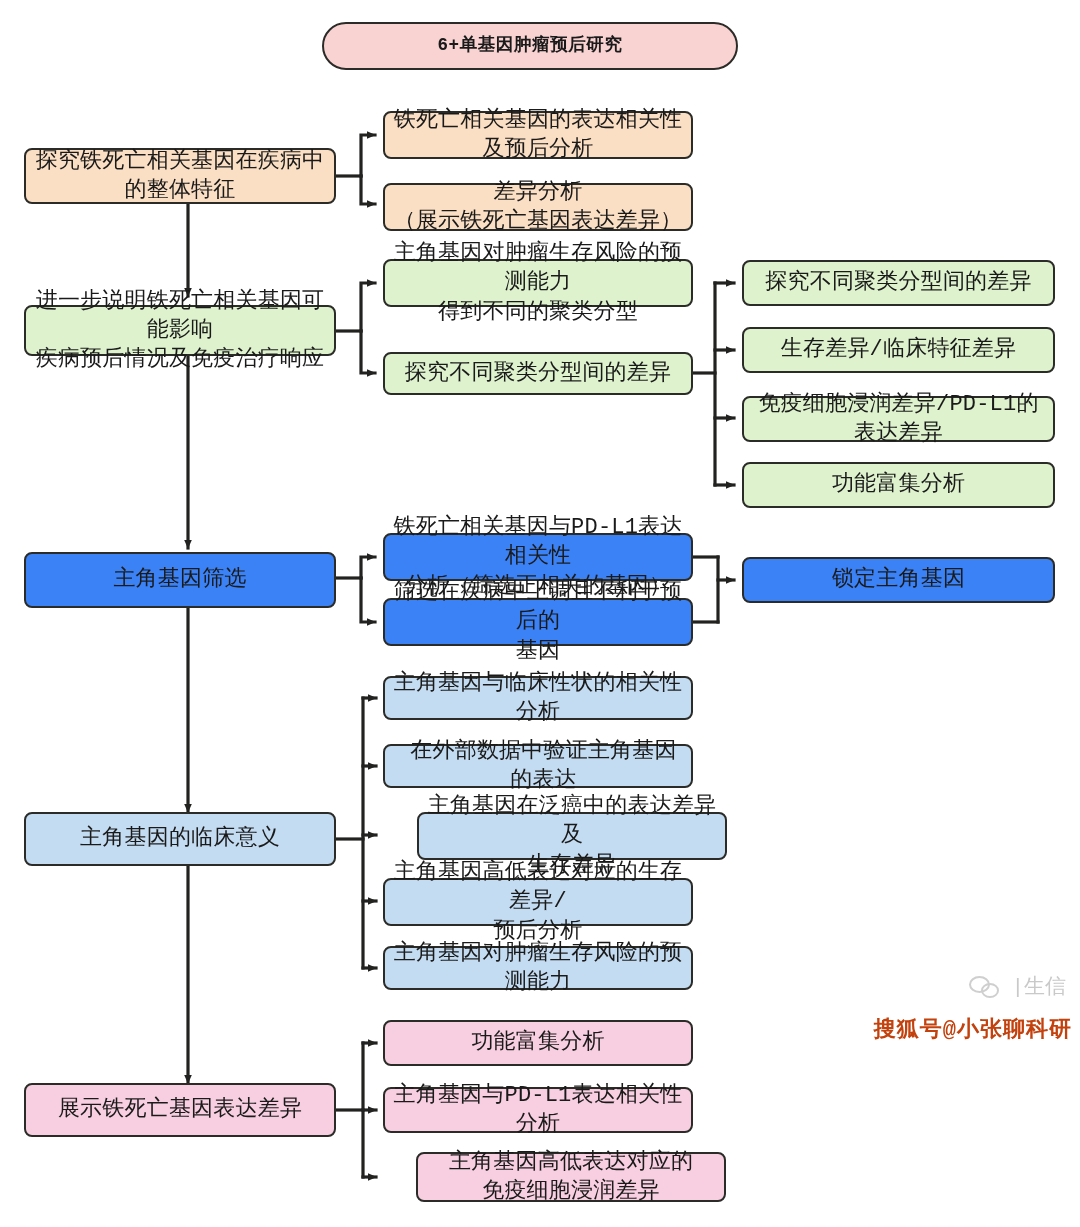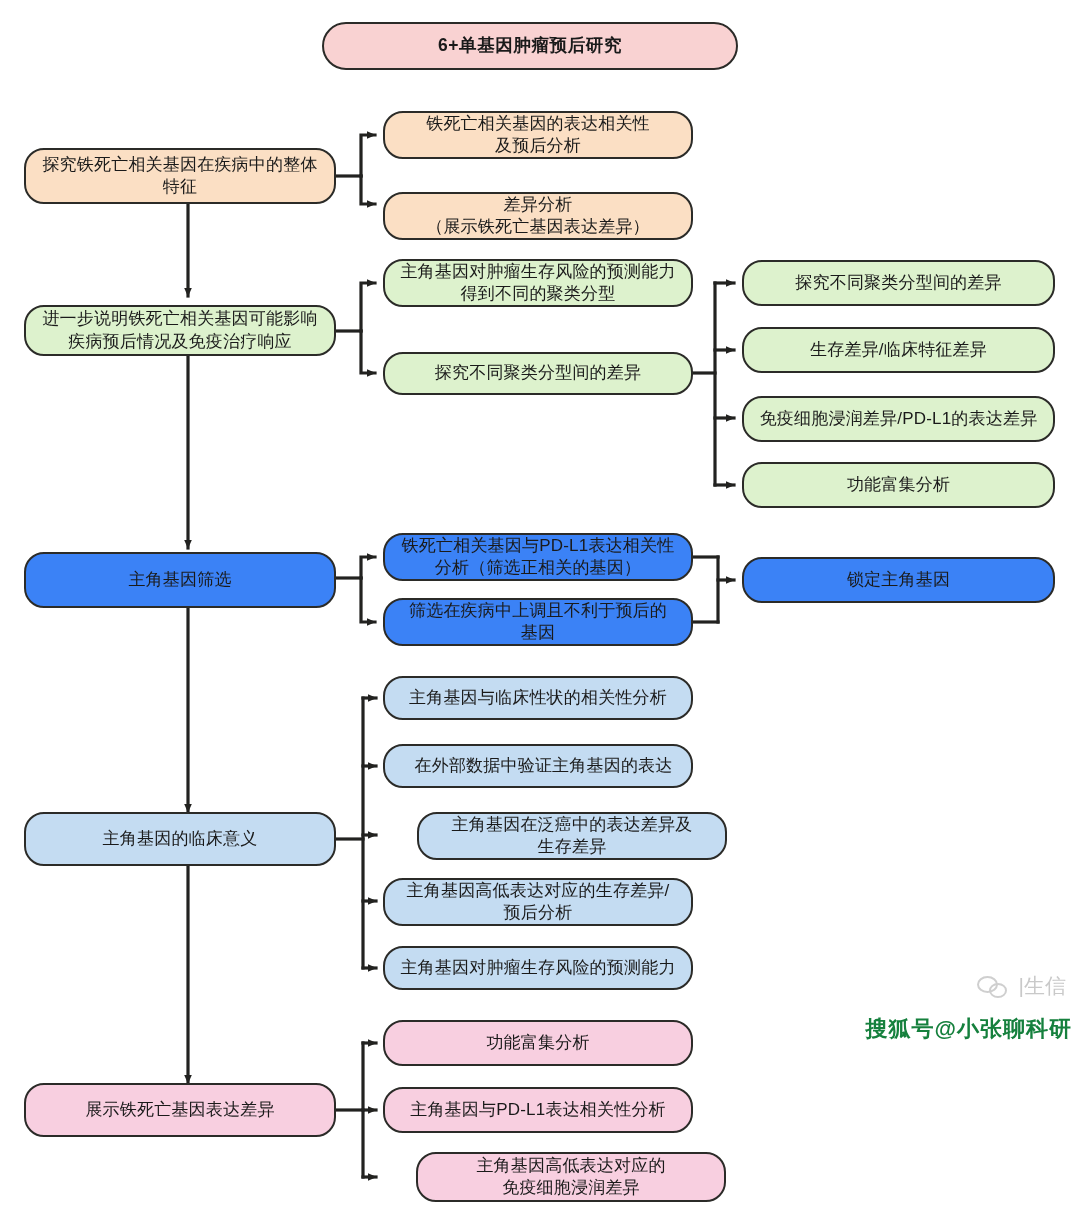--- a/index.html
+++ b/index.html
@@ -1,29 +1,29 @@
 <!DOCTYPE html>
 <html><head>
 <meta charset="utf-8">
 <style>
   html,body{margin:0;padding:0;background:#ffffff;}
   body{
     width:1080px;height:1227px;position:relative;overflow:hidden;
     font-family:"Liberation Sans","DejaVu Sans",sans-serif;
     color:#1a1a1a;
   }
-  #canvas{position:absolute;inset:0;width:1080px;height:1054px;}
+  #canvas{position:absolute;inset:0;width:1080px;height:1054px;font-family:Liberation Mono, monospace;}
   svg#wires{position:absolute;left:0;top:0;width:1080px;height:1227px;pointer-events:none;}
 
   .node{
     position:absolute;box-sizing:border-box;
-    border:2px solid #2b2b28;border-radius:20px;
+    border:2px solid #2b2b28;border-radius:8px;
     display:flex;align-items:center;justify-content:center;
     text-align:center;line-height:1.32;
-    font-size:17px;letter-spacing:.2px;
+    font-size:22px;letter-spacing:.2px;
     padding:3px 8px;white-space:pre-line;
   }
   .title-node{
     border-radius:26px;font-size:17.5px;font-weight:700;letter-spacing:.6px;
   }
   .c-pinktitle{background:#f9d2d2;}
   .c-orange{background:#fbdfc4;}
   .c-green{background:#ddf2cd;}
   .c-yellow{background:#3b82f6;}
   .c-blue{background:#c4dcf2;}
@@ -31,21 +31,21 @@
 
   .watermark{
     position:absolute;right:6px;bottom:4px;width:250px;height:80px;
     color:#b9b9b9;user-select:none;
   }
   .wm-top{
     position:absolute;right:8px;top:2px;display:flex;align-items:center;gap:12px;
     font-size:21px;color:#c9c9c9;font-weight:500;
   }
   .wm-bottom{
-    position:absolute;right:2px;bottom:6px;font-size:22px;color:#15803d;
+    position:absolute;right:2px;bottom:6px;font-size:22px;color:#c2410c;
     font-weight:700;letter-spacing:1px;
   }
   .wechat-glyph{display:inline-block;width:30px;height:22px;position:relative;}
   .wechat-glyph .b1,.wechat-glyph .b2{
     position:absolute;border:2px solid #cfcfcf;border-radius:50%;background:transparent;
   }
   .wechat-glyph .b1{width:17px;height:13px;left:0;top:1px;}
   .wechat-glyph .b2{width:14px;height:11px;left:12px;top:8px;}
 </style>
 </head>
@@ -106,21 +106,21 @@
     </g>
   </svg>
 
   <div class="node title-node c-pinktitle" style="left:322px;top:22px;width:416px;height:48px;">6+单基因肿瘤预后研究</div>
 
   <div class="node c-orange" style="left:24px;top:148px;width:312px;height:56px;">探究铁死亡相关基因在疾病中的整体特征</div>
 
   <div class="node c-orange" style="left:383px;top:111px;width:310px;height:48px;">铁死亡相关基因的表达相关性
 及预后分析</div>
 
-  <div class="node c-orange" style="left:383px;top:192px;width:310px;height:48px;">差异分析
+  <div class="node c-orange" style="left:383px;top:183px;width:310px;height:48px;">差异分析
 （展示铁死亡基因表达差异）</div>
 
   <div class="node c-green" style="left:24px;top:305px;width:312px;height:51px;">进一步说明铁死亡相关基因可能影响
 疾病预后情况及免疫治疗响应</div>
 
   <div class="node c-green" style="left:383px;top:259px;width:310px;height:48px;">主角基因对肿瘤生存风险的预测能力
 得到不同的聚类分型</div>
 
   <div class="node c-green" style="left:383px;top:352px;width:310px;height:43px;">探究不同聚类分型间的差异</div>
 

